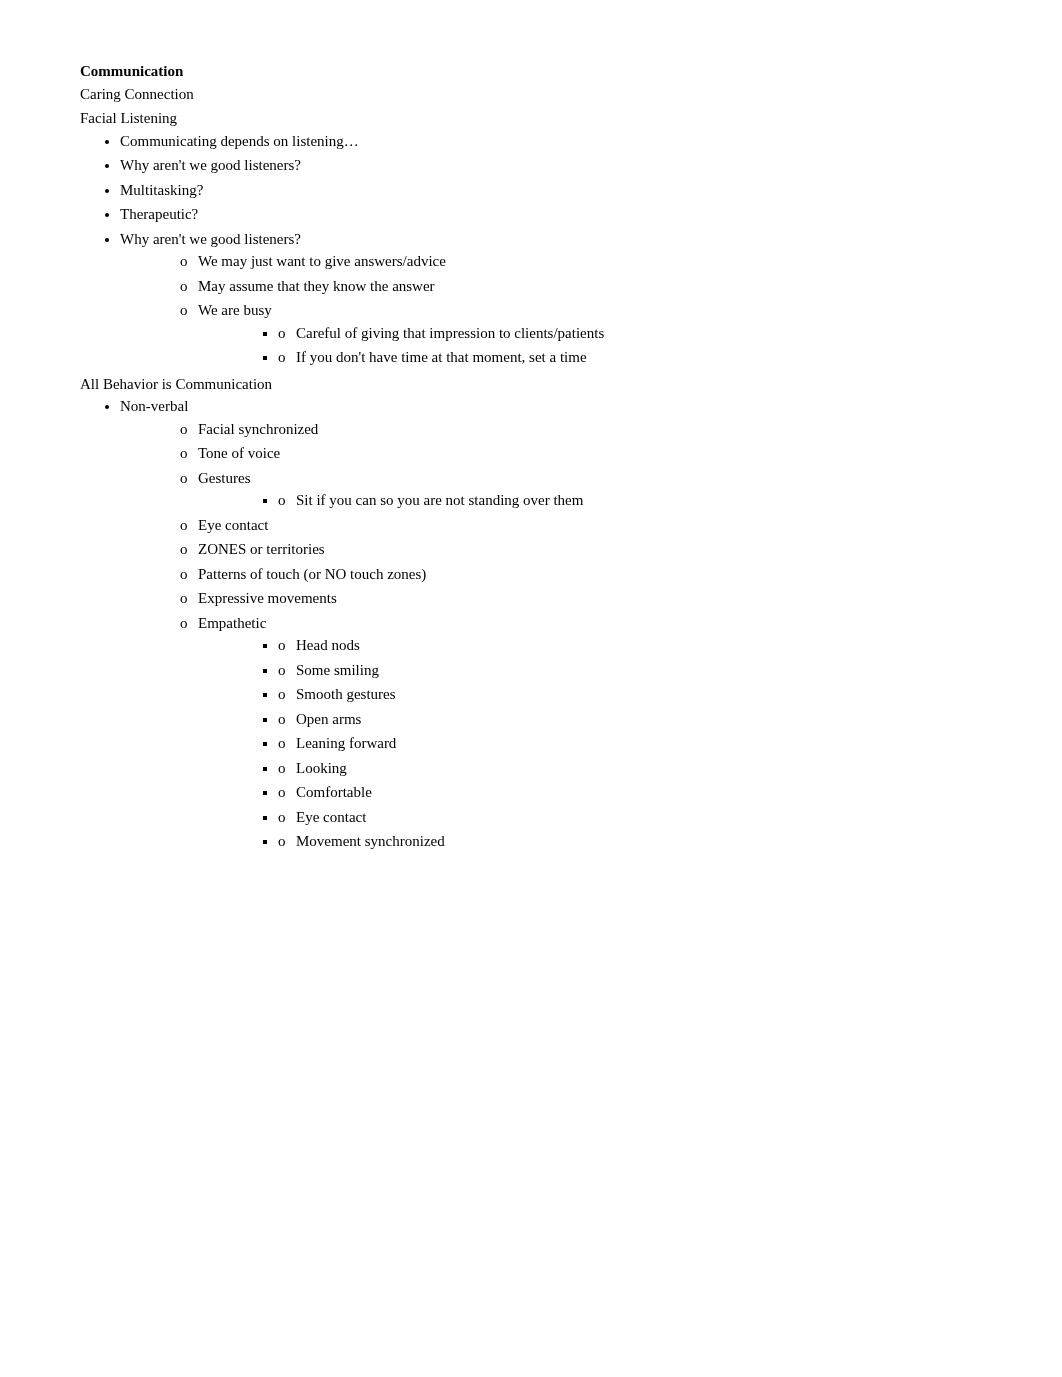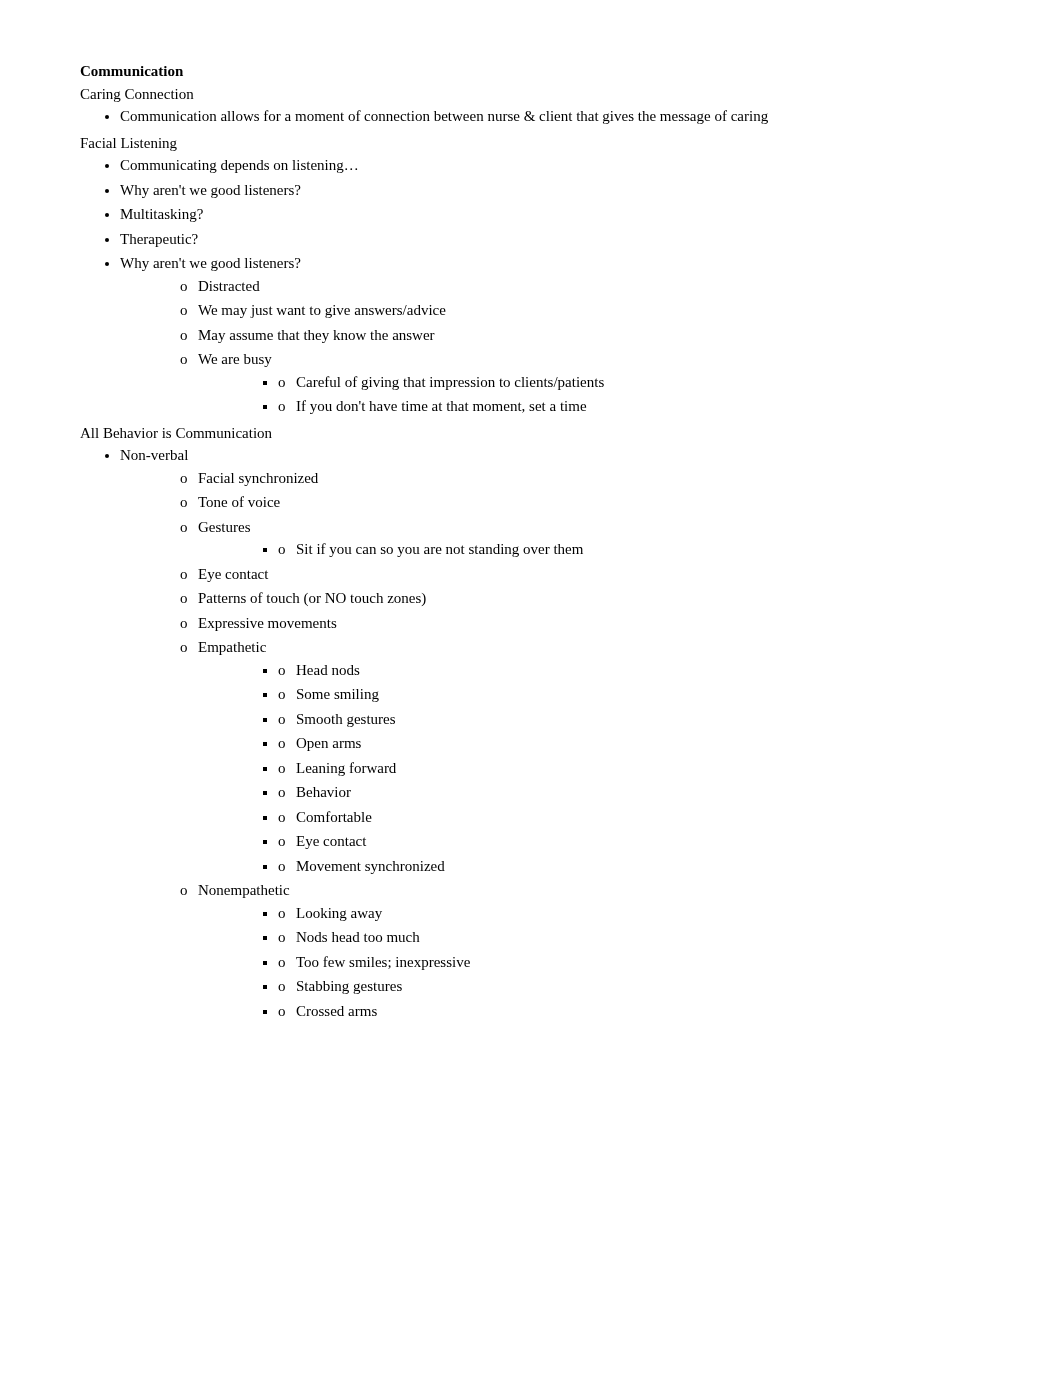--- a/index.html
+++ b/index.html
@@ -77,36 +77,32 @@
 <body>
 
 <div>
 
   <div>
     <span class="section-heading">Communication</span>
   </div>
 
   <div class="top-level-item">
     <span class="section-label">Caring Connection</span>
-    <ul class="bullet-list">
-      <li>Communication allows for a moment of connection between nurse &amp; client that gives the message of caring</li>
-    </ul>
   </div>
 
 
   <div class="top-level-item">
     <span class="section-label">Facial Listening</span>
     <ul class="bullet-list">
       <li>Communicating depends on listening…</li>
       <li>Why aren't we good listeners?</li>
       <li>Multitasking?</li>
       <li>Therapeutic?</li>
       <li>Why aren't we good listeners?
         <ul class="circle-list">
-          <li>Distracted</li>
           <li>We may just want to give answers/advice</li>
           <li>May assume that they know the answer</li>
           <li>We are busy
             <ul class="square-list">
               <li>Careful of giving that impression to clients/patients</li>
               <li>If you don't have time at that moment, set a time</li>
             </ul>
           </li>
         </ul>
       </li>
@@ -119,42 +115,34 @@
       <li>Non-verbal
         <ul class="circle-list">
           <li>Facial synchronized</li>
           <li>Tone of voice</li>
           <li>Gestures
             <ul class="square-list">
               <li>Sit if you can so you are not standing over them</li>
             </ul>
           </li>
           <li>Eye contact</li>
+          <li>ZONES or territories</li>
           <li>Patterns of touch (or NO touch zones)</li>
           <li>Expressive movements</li>
           <li>Empathetic
             <ul class="square-list">
               <li>Head nods</li>
               <li>Some smiling</li>
               <li>Smooth gestures</li>
               <li>Open arms</li>
               <li>Leaning forward</li>
-              <li>Behavior</li>
+              <li>Looking</li>
               <li>Comfortable</li>
               <li>Eye contact</li>
               <li>Movement synchronized</li>
-            </ul>
-          </li>
-          <li>Nonempathetic
-            <ul class="square-list">
-              <li>Looking away</li>
-              <li>Nods head too much</li>
-              <li>Too few smiles; inexpressive</li>
-              <li>Stabbing gestures</li>
-              <li>Crossed arms</li>
             </ul>
           </li>
         </ul>
       </li>
     </ul>
   </div>
 
 </div>
 
 </body></html>

